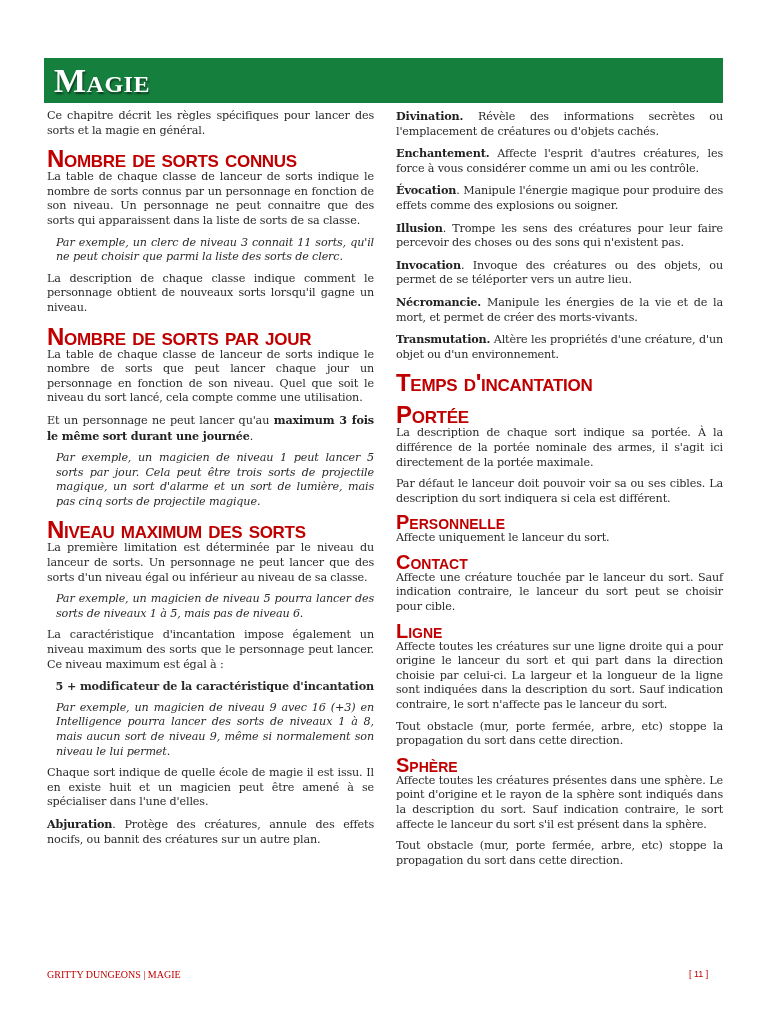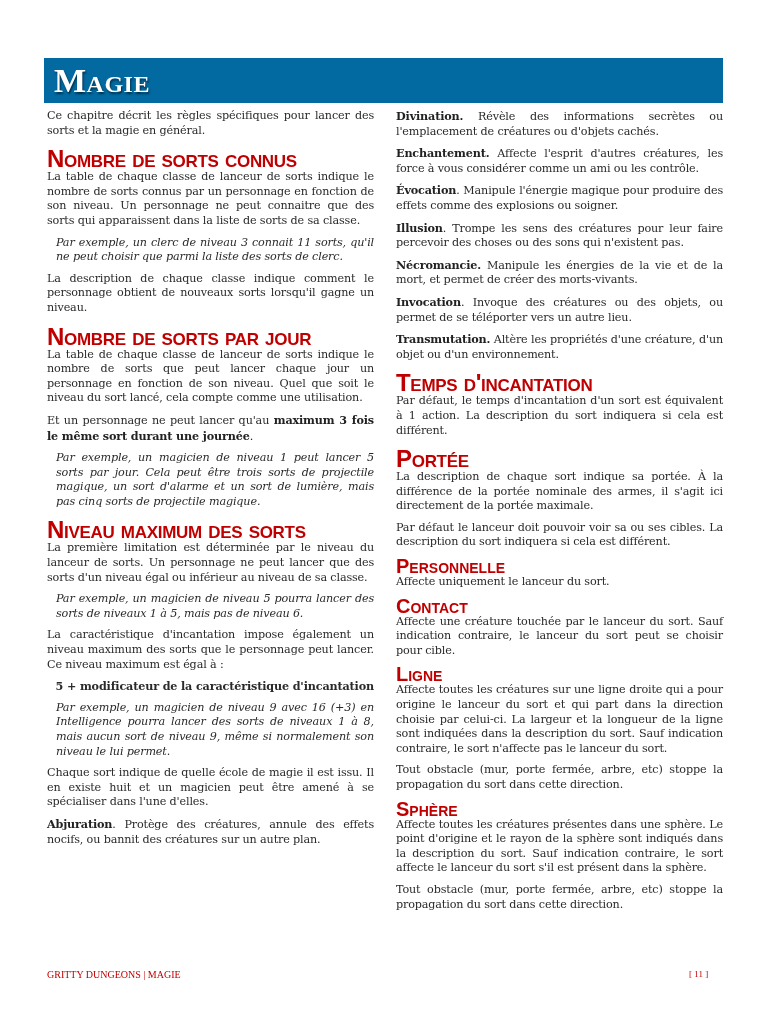--- a/index.html
+++ b/index.html
@@ -2,21 +2,21 @@
 <html><head>
   <meta charset="utf-8">
   <style>
     html, body { margin: 0; padding: 0; }
     body {
       width: 768px; height: 1024px; background: #ffffff; position: relative; overflow: hidden;
       font-family: "DejaVu Serif", serif; color: #2a2a2a;
     }
     .title-bar {
       position: absolute; left: 44px; top: 58px; width: 679px; height: 45px;
-      background: #0369a1;
+      background: #15803d;
     }
     .title-bar h1 {
       margin: 0; padding: 0 0 0 10px; line-height: 45px;
       font-family: "Liberation Serif", serif; font-weight: bold; font-variant: small-caps;
       font-size: 34px; color: #ffffff; letter-spacing: 0.5px;
       text-shadow: 1px 2px 2px rgba(0,0,0,0.55);
     }
     .col { position: absolute; top: 109px; width: 327px; }
     .col.left { left: 47px; }
     .col.right { left: 396px; }
@@ -36,21 +36,21 @@
       font-family: "Liberation Sans", sans-serif; font-weight: bold; font-variant: small-caps;
       font-size: 20px; line-height: 17px;
     }
     b { color: #222; }
     .footer-left {
       position: absolute; left: 47px; top: 969px; font-size: 10px; color: #c00000;
       font-family: "Liberation Serif", serif;
     }
     .footer-right {
       position: absolute; left: 689px; top: 969px; font-size: 9px; color: #c00000;
-      font-family: Liberation Serif, serif;
+      font-family: Liberation Sans, sans-serif;
     }
   </style>
 </head>
 <body>
 
 <div class="title-bar">
   <h1>Magie</h1>
 </div>
 
 <div class="col left">
@@ -75,26 +75,25 @@
 
   <p>Chaque sort indique de quelle école de magie il est issu. Il en existe huit et un magicien peut être amené à se spécialiser dans l'une d'elles.</p>
   <p><b>Abjuration</b><span>. Protège des créatures, annule des effets nocifs, ou bannit des créatures sur un autre plan.</span></p>
 </div>
 
 <div class="col right">
   <p><b>Divination.</b><span> Révèle des informations secrètes ou l'emplacement de créatures ou d'objets cachés.</span></p>
   <p><b>Enchantement.</b><span> Affecte l'esprit d'autres créatures, les force à vous considérer comme un ami ou les contrôle.</span></p>
   <p><b>Évocation</b><span>. Manipule l'énergie magique pour produire des effets comme des explosions ou soigner.</span></p>
   <p><b>Illusion</b><span>. Trompe les sens des créatures pour leur faire percevoir des choses ou des sons qui n'existent pas.</span></p>
+  <p><b>Invocation</b><span>. Invoque des créatures ou des objets, ou permet de se téléporter vers un autre lieu.</span></p>
   <p><b>Nécromancie.</b><span> Manipule les énergies de la vie et de la mort, et permet de créer des morts-vivants.</span></p>
-  <p><b>Invocation</b><span>. Invoque des créatures ou des objets, ou permet de se téléporter vers un autre lieu.</span></p>
   <p><b>Transmutation.</b><span> Altère les propriétés d'une créature, d'un objet ou d'un environnement.</span></p>
 
   <h2>Temps d'incantation</h2>
-  <p>Par défaut, le temps d'incantation d'un sort est équivalent à 1 action. La description du sort indiquera si cela est différent.</p>
 
   <h2>Portée</h2>
   <p>La description de chaque sort indique sa portée. À la différence de la portée nominale des armes, il s'agit ici directement de la portée maximale.</p>
   <p>Par défaut le lanceur doit pouvoir voir sa ou ses cibles. La description du sort indiquera si cela est différent.</p>
 
   <h3>Personnelle</h3>
   <p>Affecte uniquement le lanceur du sort.</p>
 
   <h3>Contact</h3>
   <p>Affecte une créature touchée par le lanceur du sort. Sauf indication contraire, le lanceur du sort peut se choisir pour cible.</p>

